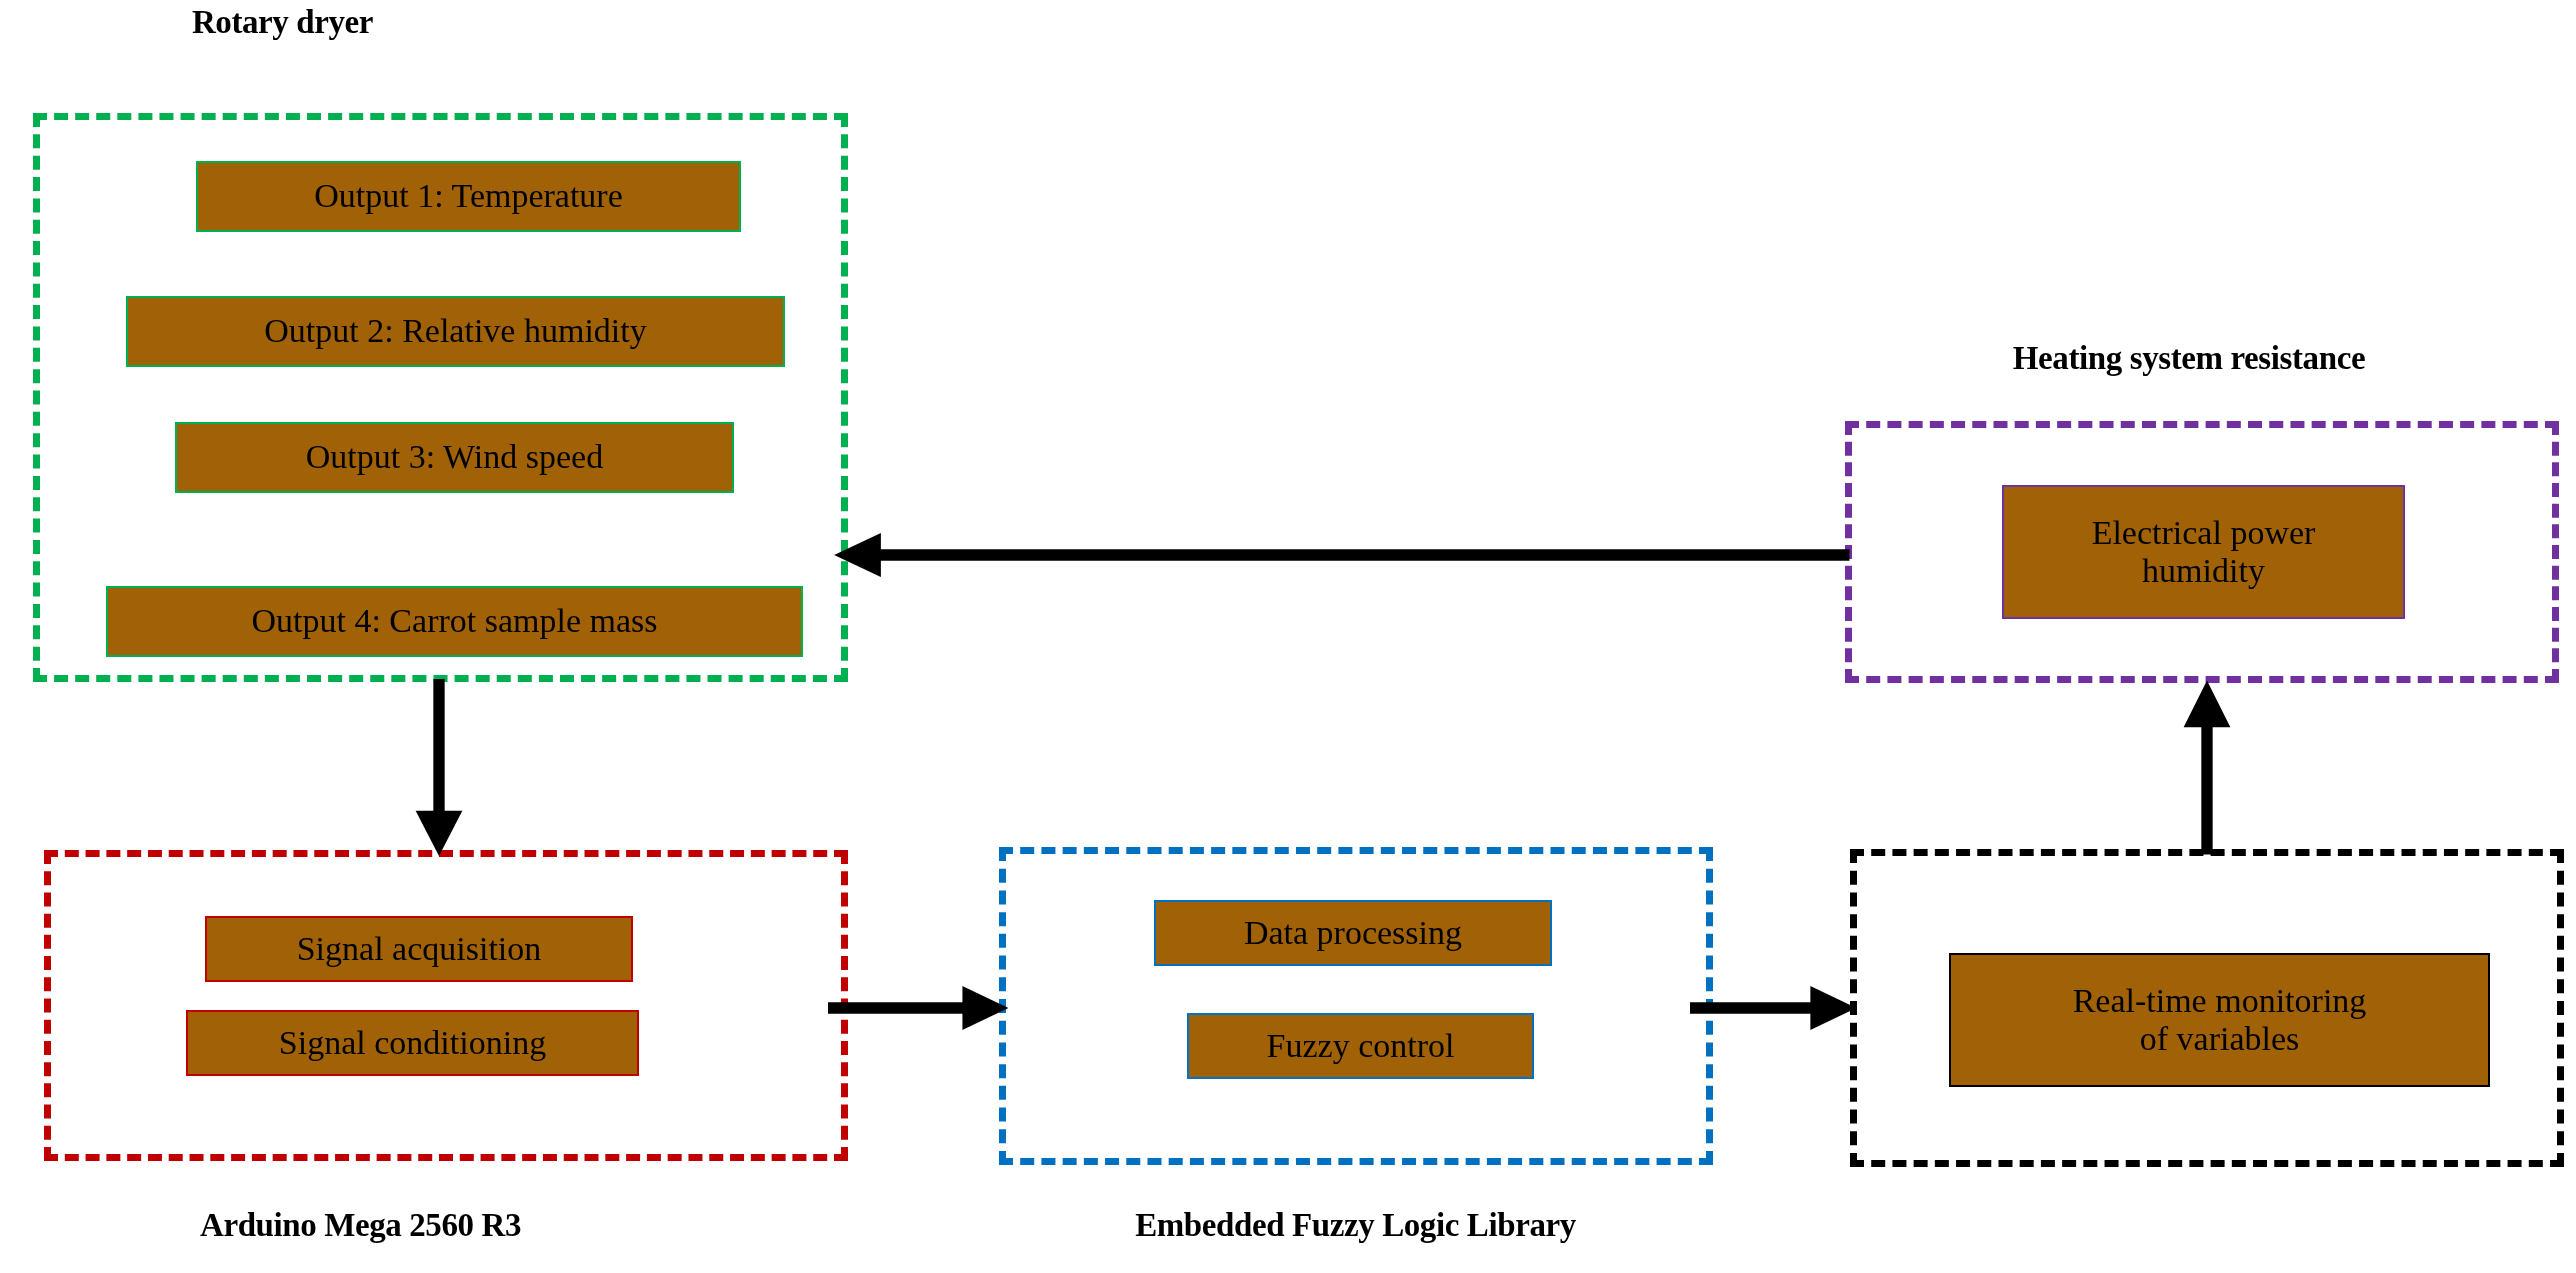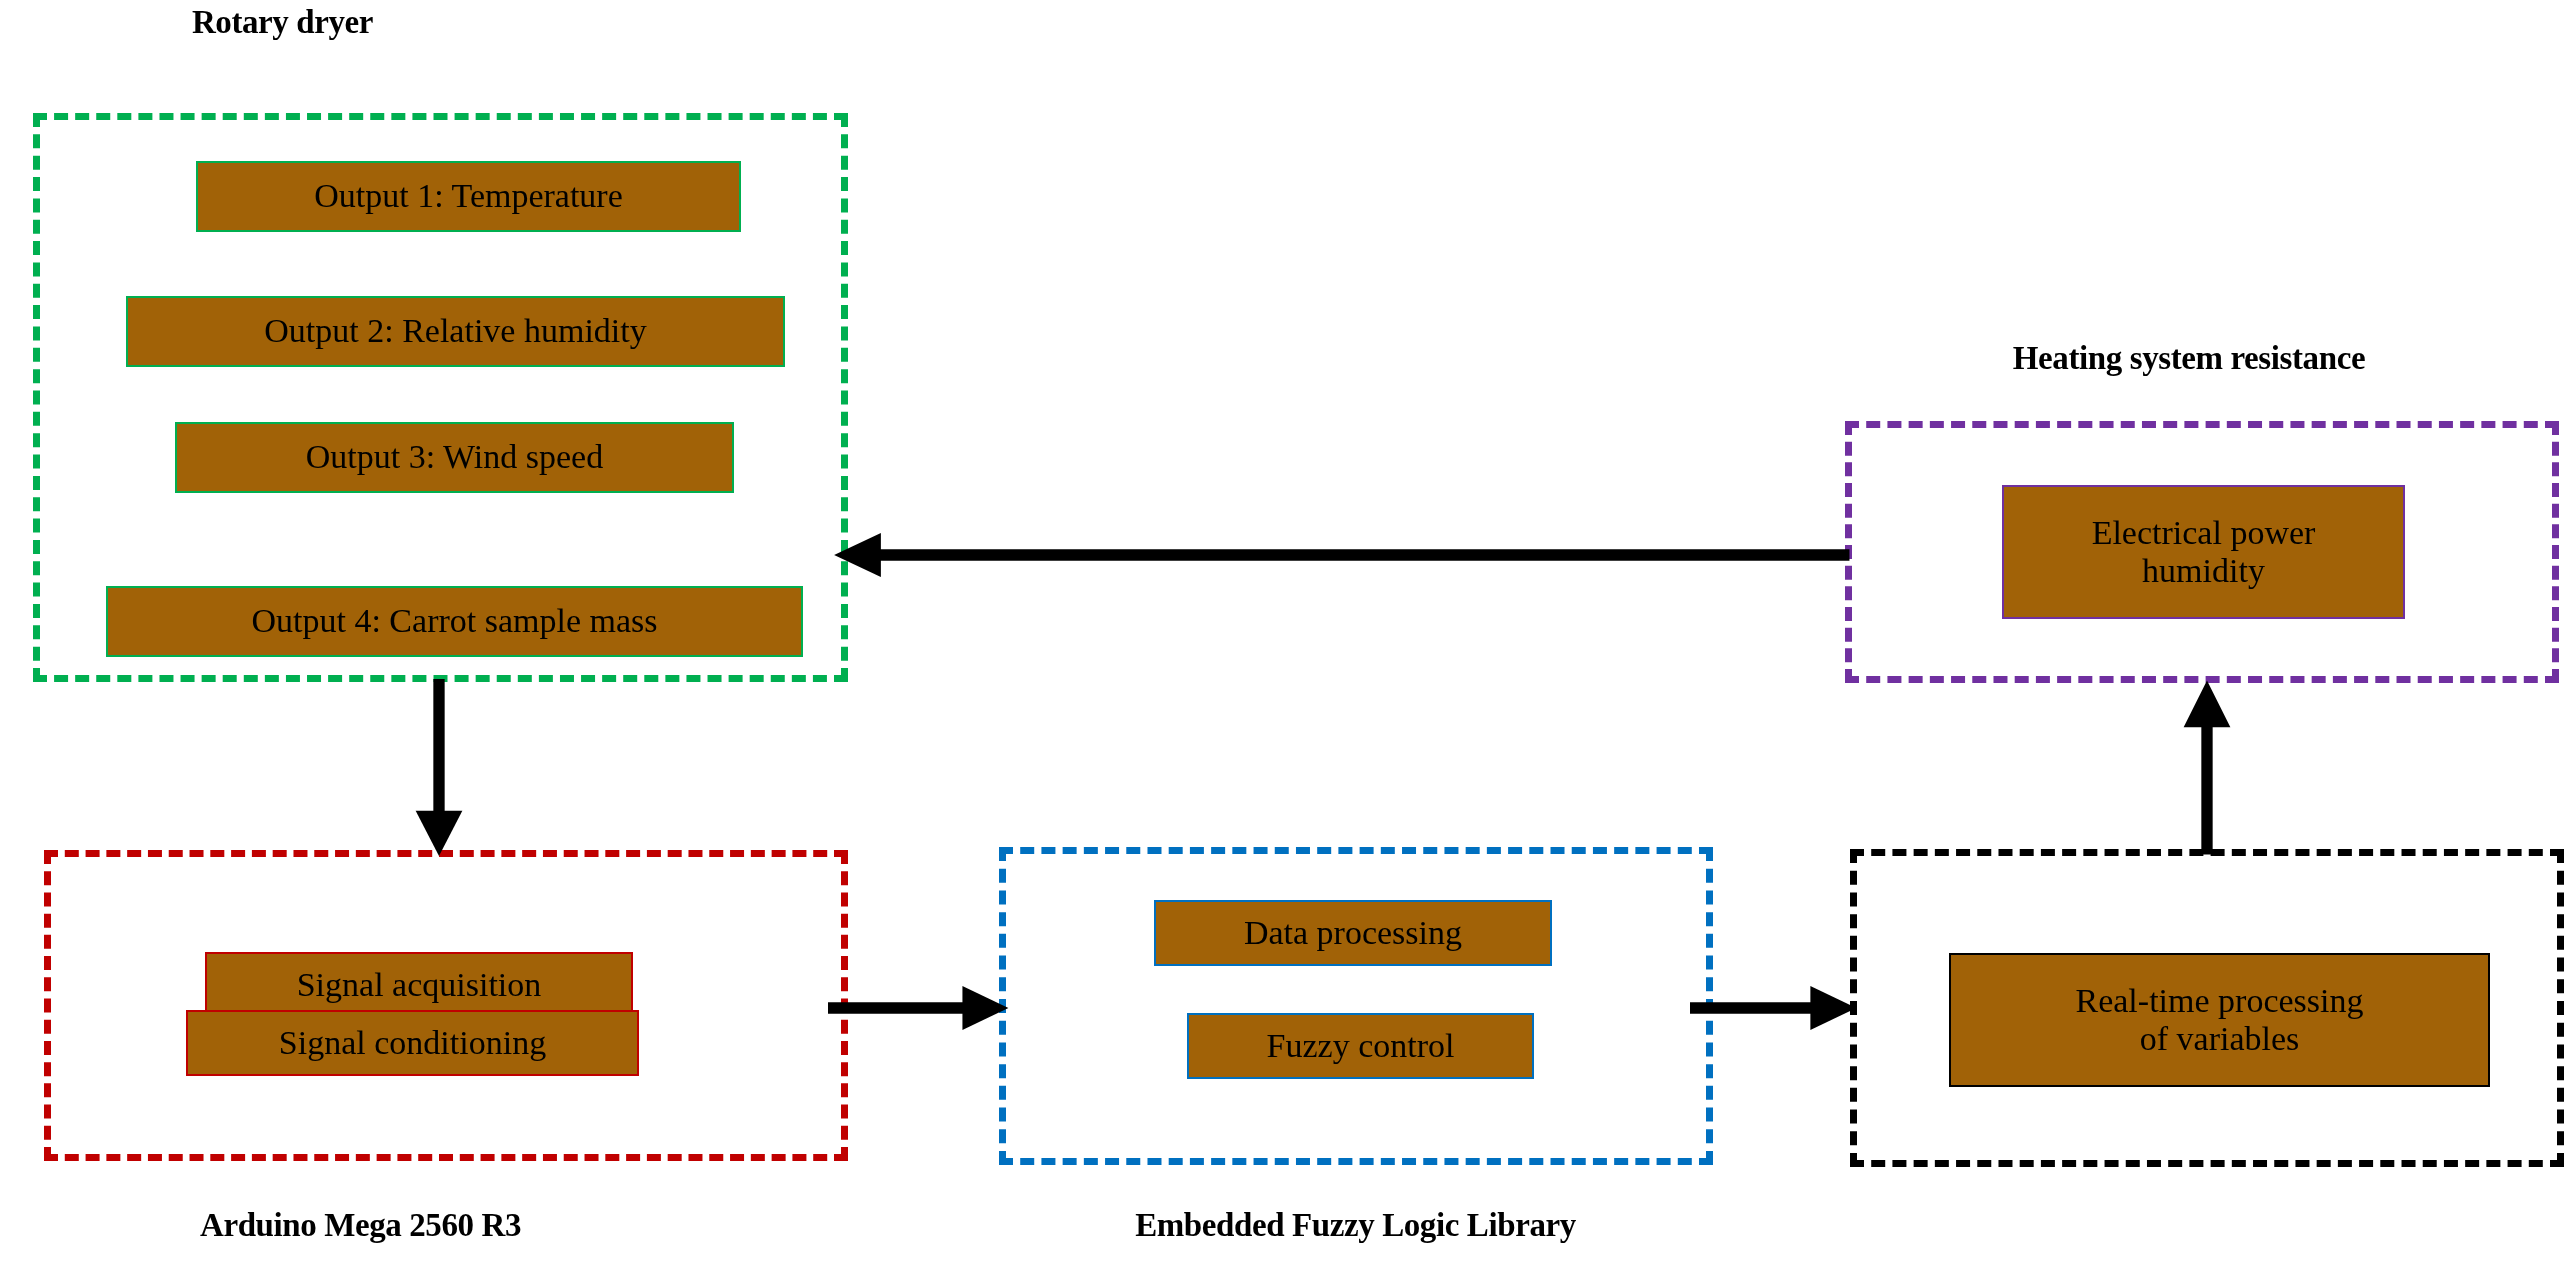--- a/index.html
+++ b/index.html
@@ -91,38 +91,38 @@
 
   <div class="dashed-box dashed-purple" style="left:1845px; top:421px; width:714px; height:262px;"></div>
 
   <div class="inner-box inner-purple wrap" style="left:2002px; top:485px; width:403px; height:134px; flex-direction:column;">
     <span>Electrical power</span>
     <span>humidity</span>
   </div>
 
   <div class="dashed-box dashed-red" style="left:44px; top:850px; width:804px; height:311px;"></div>
 
-  <div class="inner-box inner-red" style="left:205px; top:952px; width:428px; height:66px;">Signal acquisition</div>
+  <div class="inner-box inner-red" style="left:205px; top:916px; width:428px; height:66px;">Signal acquisition</div>
 
   <div class="inner-box inner-red" style="left:186px; top:1010px; width:453px; height:66px;">Signal conditioning</div>
 
   <div class="group-title" style="left:127px; top:1207px; width:467px;">Arduino Mega 2560 R3</div>
 
   <div class="dashed-box dashed-blue" style="left:999px; top:847px; width:714px; height:318px;"></div>
 
   <div class="inner-box inner-blue" style="left:1154px; top:900px; width:398px; height:66px;">Data processing</div>
 
   <div class="inner-box inner-blue" style="left:1187px; top:1013px; width:347px; height:66px;">Fuzzy control</div>
 
   <div class="group-title" style="left:1016px; top:1207px; width:679px;">Embedded Fuzzy Logic Library</div>
 
   <div class="dashed-box dashed-black" style="left:1850px; top:849px; width:714px; height:318px;"></div>
 
   <div class="inner-box inner-black wrap" style="left:1949px; top:953px; width:541px; height:134px; flex-direction:column;">
-    <span>Real-time processing</span>
+    <span>Real-time monitoring</span>
     <span>of variables</span>
   </div>
 
 
   <div class="arrow" style="left:820px; top:523px;">
     <svg width="1033" height="64" viewBox="0 0 1460 90">
       <path d="M 1455 45 L 70 45" stroke="#000000" stroke-width="16" fill="none"></path>
       <path d="M 20 45 L 86 14 L 86 76 Z" fill="#000000"></path>
     </svg>
   </div>

